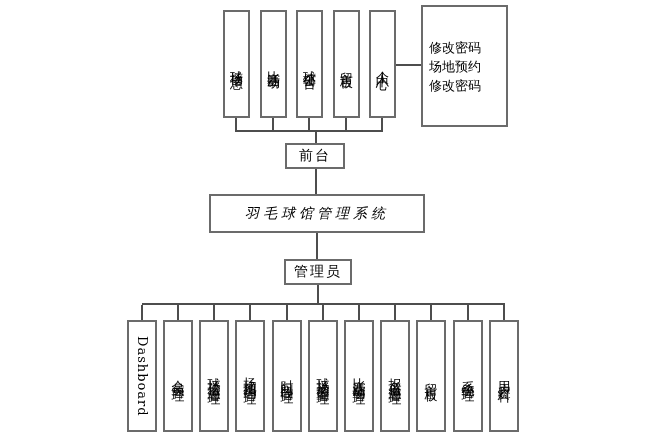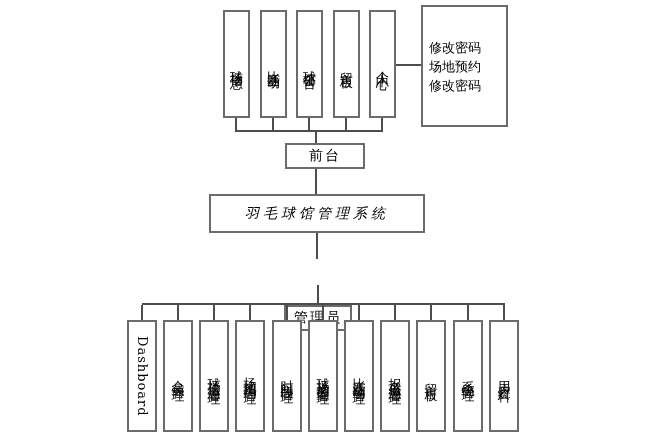--- a/index.html
+++ b/index.html
@@ -79,29 +79,29 @@
   <div class="line" style="left:235px; top:118px; width:2px; height:14px;"></div>
   <div class="line" style="left:272px; top:118px; width:2px; height:14px;"></div>
   <div class="line" style="left:308px; top:118px; width:2px; height:14px;"></div>
   <div class="line" style="left:345px; top:118px; width:2px; height:14px;"></div>
   <div class="line" style="left:381px; top:118px; width:2px; height:14px;"></div>
 
   <div class="line" style="left:235px; top:130px; width:148px; height:2px;"></div>
 
   <div class="line" style="left:315px; top:132px; width:2px; height:11px;"></div>
 
-  <div class="node hbox" style="left:285px; top:143px; width:80px; height:26px;">前台</div>
+  <div class="node hbox" style="left:285px; top:143px; width:60px; height:26px;">前台</div>
 
   <div class="line" style="left:315px; top:169px; width:2px; height:25px;"></div>
 
   <div class="node hbox" style="left:209px; top:194px; width:216px; height:39px; letter-spacing:4px;font-style:italic;">羽毛球馆管理系统</div>
 
   <div class="line" style="left:316px; top:233px; width:2px; height:26px;"></div>
 
-  <div class="node hbox" style="left:284px; top:259px; width:68px; height:26px;margin-top:46px;">管理员</div>
+  <div class="node hbox" style="left:284px; top:259px; width:68px; height:26px;">管理员</div>
 
   <div class="line" style="left:317px; top:285px; width:2px; height:20px;"></div>
 
   <div class="line" style="left:142px; top:303px; width:363px; height:2px;"></div>
 
   <div class="line" style="left:141px; top:305px; width:2px; height:15px;"></div>
   <div class="line" style="left:177px; top:305px; width:2px; height:15px;"></div>
   <div class="line" style="left:213px; top:305px; width:2px; height:15px;"></div>
   <div class="line" style="left:249px; top:305px; width:2px; height:15px;"></div>
   <div class="line" style="left:286px; top:305px; width:2px; height:15px;"></div>

